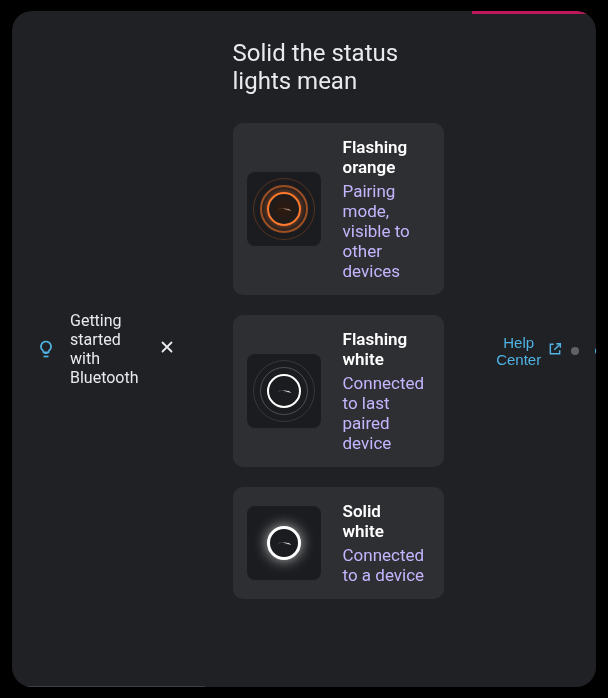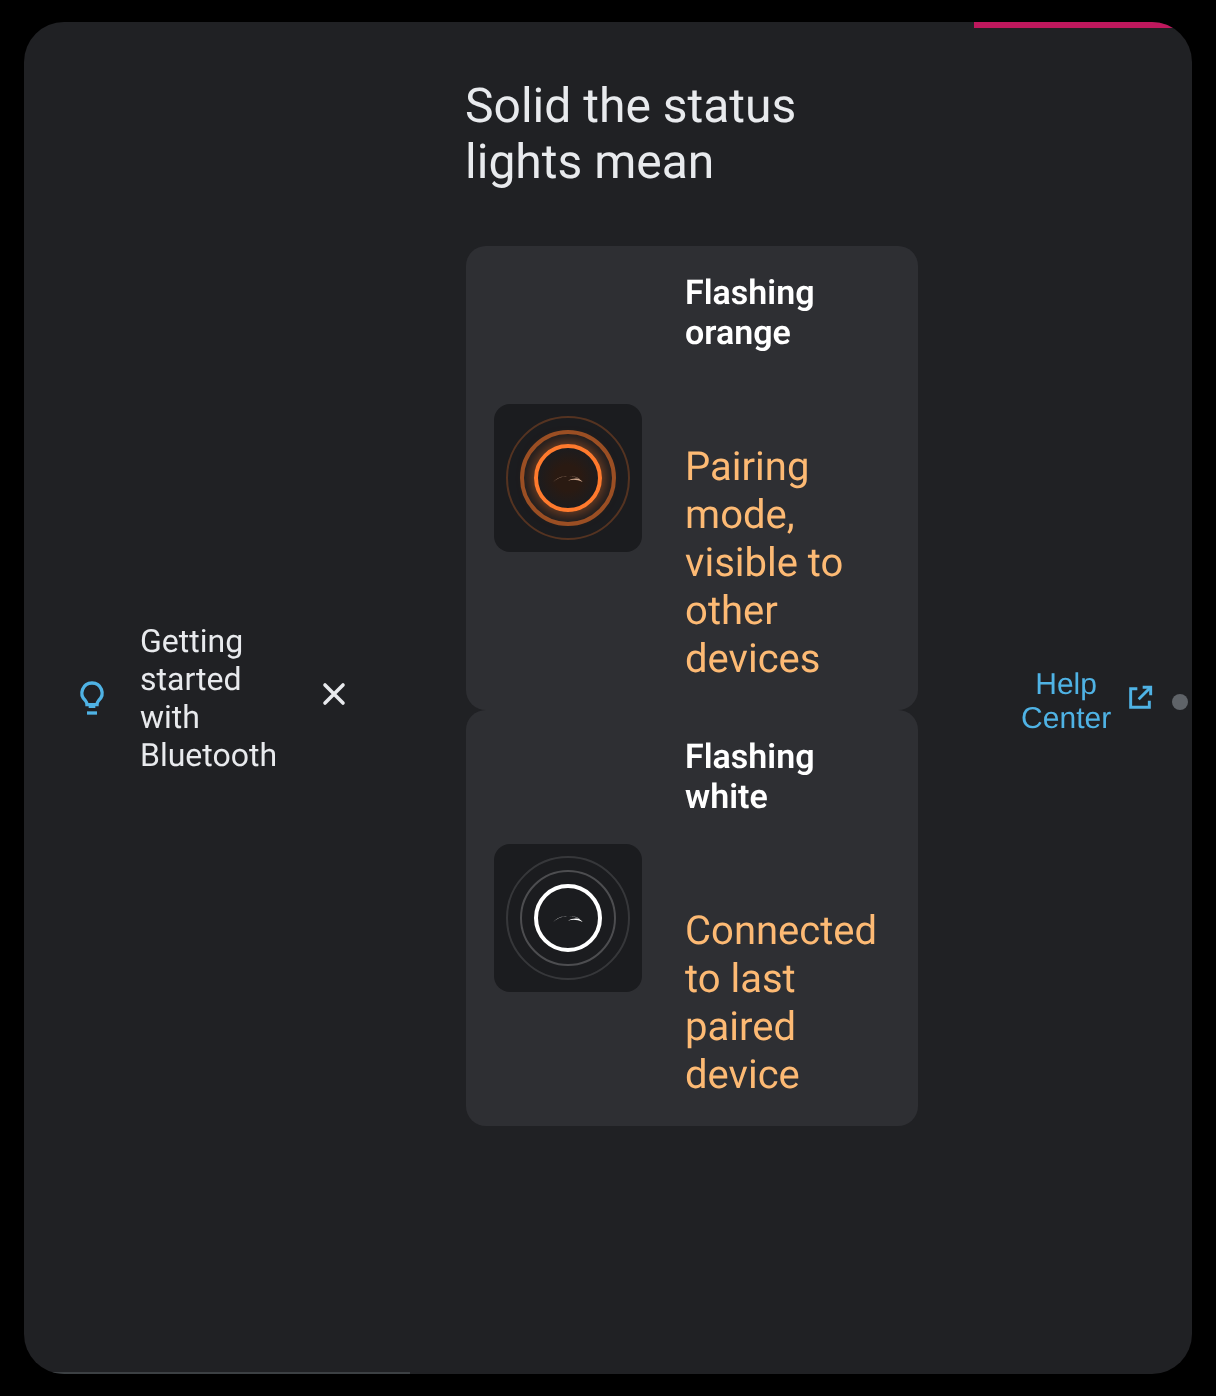--- a/index.html
+++ b/index.html
@@ -55,21 +55,21 @@
       padding: 28px 28px 16px 28px;
       display: flex;
       flex-direction: column;
     }
     .heading {
       color: #e8eaed;
       font-size: 24px;
       font-weight: 400;
       margin-bottom: 28px;
     }
-    .list { display: flex; flex-direction: column; gap: 0; }
+    .list { display: flex; flex-direction: column; gap: 20px; }
     .item {
       background: #2e2f33;
       border-radius: 10px;
       display: flex;
       align-items: center;
       padding: 14px 20px 14px 14px;
       gap: 22px;
     }
     .swatch {
       width: 74px;
@@ -102,21 +102,21 @@
     
     .sw-wflash .ring-outer { border: 1px solid rgba(255,255,255,0.12); }
     .sw-wflash .ring-mid   { border: 1px solid rgba(255,255,255,0.22); }
     .sw-wflash .core       { background: #1b1c1f; border: 2px solid #fff; }
     .sw-wflash .glyph      { color: #fff; }
     .sw-solid .core        { background: #1b1c1f; border: 3px solid #fff; box-shadow: 0 0 14px rgba(255,255,255,0.7); }
     .sw-solid .glyph       { color: #fff; }
     .glyph svg { width: 16px; height: 16px; display:block; }
     .item-text { display:flex; flex-direction:column; gap:4px; }
     .item-title { color: #fff; font-size: 17px; font-weight: 600; }
-    .item-desc  { color: #fdba74; font-size: 20px; margin-top: 40px; }
+    .item-desc  { color: #c4b5fd; font-size: 17px; }
     .footer {
       border-top: 3px solid #be185d;
       padding: 20px 24px;
       display: flex;
       align-items: center;
       gap: 8px;
     }
     .help-link {
       color: #4fb3e5;
       font-size: 15px;
@@ -204,20 +204,36 @@
                 </svg>
           </span>
             </span>
         </div>
         <div class="item-text">
           <span class="item-title">Flashing white</span>
           <span class="item-desc">Connected to last paired device</span>
         </div>
       </div>
 
+      <div class="item">
+        <div class="swatch sw-solid">
+
+          <span class="core">
+              <span class="glyph">
+            <svg viewBox="0 0 24 12" fill="currentColor">
+                  <path d="M1 9c5-6 17-6 22 0-4-2-8-2-11-1 3-2 7-2 9-1-5-4-15-3-20 2z"></path>
+                </svg>
+          </span>
+            </span>
+        </div>
+        <div class="item-text">
+          <span class="item-title">Solid white</span>
+          <span class="item-desc">Connected to a device</span>
+        </div>
+      </div>
 
     </div>
   </div>
 
   <div class="footer">
     <button class="help-link">
       <span>Help Center</span>
       <span>
         <svg viewBox="0 0 24 24" fill="none" stroke="currentColor" stroke-width="2.2">
           <path d="M14 4h6v6"></path>

